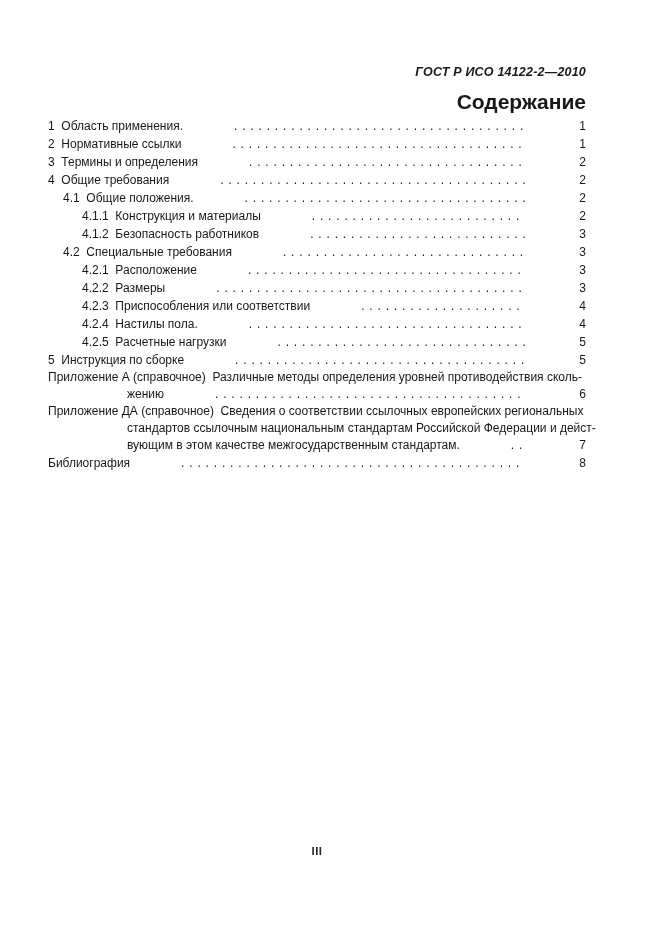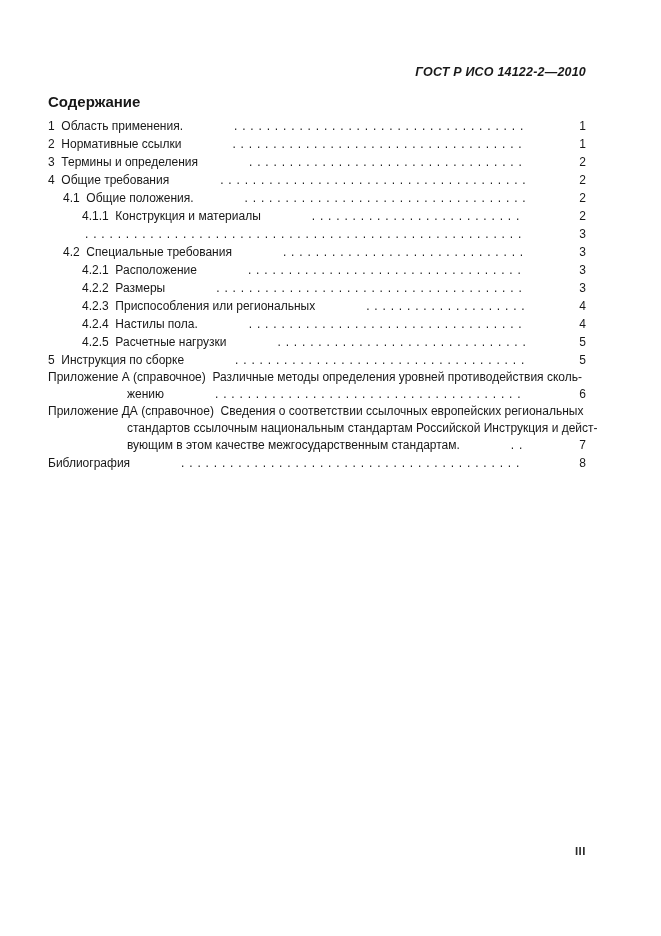--- a/index.html
+++ b/index.html
@@ -26,22 +26,22 @@
     font-weight: bold;
     line-height: 14px;
     letter-spacing: 0.2px;
     font-style: italic;
   }
   .page-title {
     position: absolute;
     top: 93px;
     left: 48px;
     width: 538px;
-    text-align: left;
-    font-size: 15px;
+    text-align: right;
+    font-size: 21px;
     font-weight: bold;
     line-height: 18px;
   }
   .toc {
     position: absolute;
     top: 117px;
     left: 48px;
     width: 538px;
     font-size: 12px;
   }
@@ -80,21 +80,21 @@
   .toc-page {
     flex: 0 0 auto;
     min-width: 9px;
     text-align: right;
   }
   .footer-page-number {
     position: absolute;
     top: 845px;
     left: 48px;
     width: 538px;
-    text-align: right;
+    text-align: center;
     font-size: 11.5px;
     font-weight: bold;
     color: #2b2b2b;
     letter-spacing: 0.5px;
   }
 </style>
 </head>
 <body>
 
 <div class="page">
@@ -128,40 +128,41 @@
     <span class="toc-text">4.1  Общие положения.</span>
     <span class="toc-leader"></span>
     <span class="toc-page">2</span>
   </div>
       <div class="toc-row lv-3">
     <span class="toc-text">4.1.1  Конструкция и материалы</span>
     <span class="toc-leader"></span>
     <span class="toc-page">2</span>
   </div>
       <div class="toc-row lv-3">
+    <span class="toc-text">4.1.2  Безопасность работников</span>
     <span class="toc-leader"></span>
     <span class="toc-page">3</span>
   </div>
       <div class="toc-row lv-2">
     <span class="toc-text">4.2  Специальные требования</span>
     <span class="toc-leader"></span>
     <span class="toc-page">3</span>
   </div>
       <div class="toc-row lv-3">
     <span class="toc-text">4.2.1  Расположение</span>
     <span class="toc-leader"></span>
     <span class="toc-page">3</span>
   </div>
       <div class="toc-row lv-3">
     <span class="toc-text">4.2.2  Размеры</span>
     <span class="toc-leader"></span>
     <span class="toc-page">3</span>
   </div>
       <div class="toc-row lv-3">
-    <span class="toc-text">4.2.3  Приспособления или региональных</span>
+    <span class="toc-text">4.2.3  Приспособления или соответствии</span>
     <span class="toc-leader"></span>
     <span class="toc-page">4</span>
   </div>
       <div class="toc-row lv-3">
     <span class="toc-text">4.2.4  Настилы пола.</span>
     <span class="toc-leader"></span>
     <span class="toc-page">4</span>
   </div>
       <div class="toc-row lv-3">
     <span class="toc-text">4.2.5  Расчетные нагрузки</span>
@@ -180,21 +181,21 @@
       <div class="toc-row lv-cont">
     <span class="toc-text">жению</span>
     <span class="toc-leader"></span>
     <span class="toc-page">6</span>
   </div>
       <div class="toc-row lv-app">
     <span class="toc-text">Приложение ДА (справочное)  Сведения о соответствии ссылочных европейских региональных</span>
 
   </div>
       <div class="toc-row lv-cont">
-    <span class="toc-text">стандартов ссылочным национальным стандартам Российской Инструкция и дейст-</span>
+    <span class="toc-text">стандартов ссылочным национальным стандартам Российской Федерации и дейст-</span>
 
   </div>
       <div class="toc-row lv-cont">
     <span class="toc-text">вующим в этом качестве межгосударственным стандартам.</span>
     <span class="toc-leader"></span>
     <span class="toc-page">7</span>
   </div>
       <div class="toc-row lv-1">
     <span class="toc-text">Библиография</span>
     <span class="toc-leader"></span>

